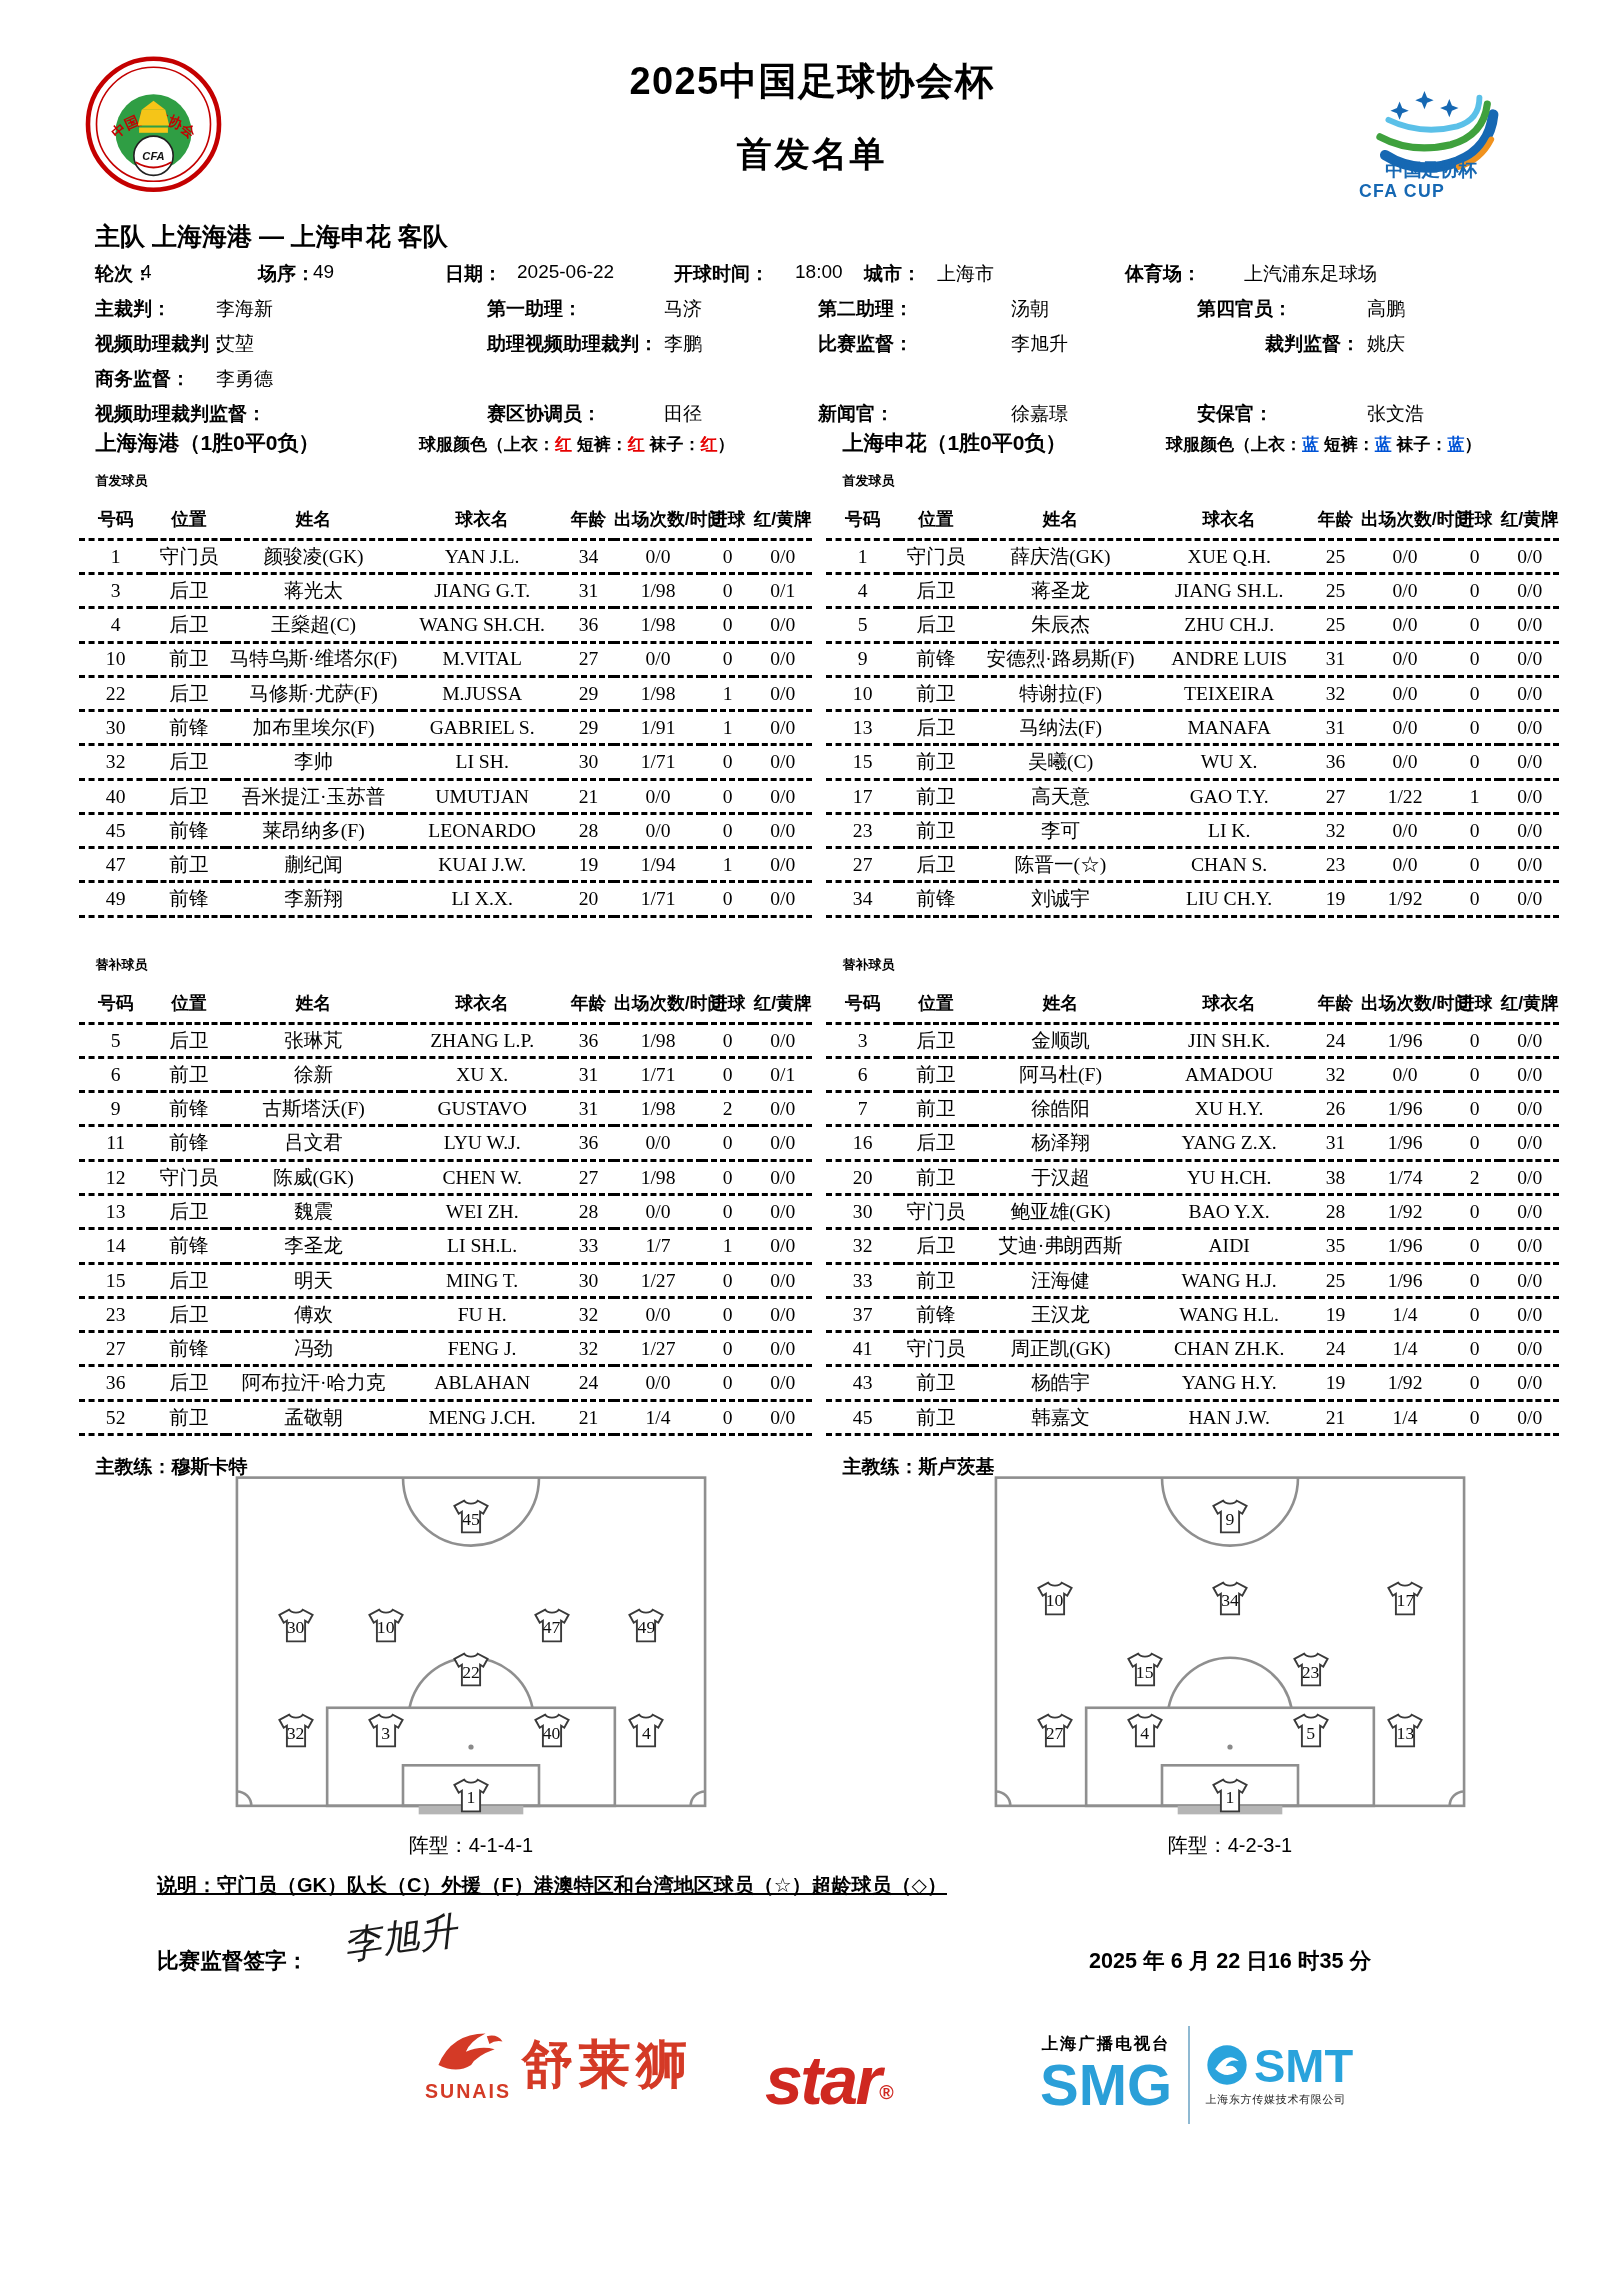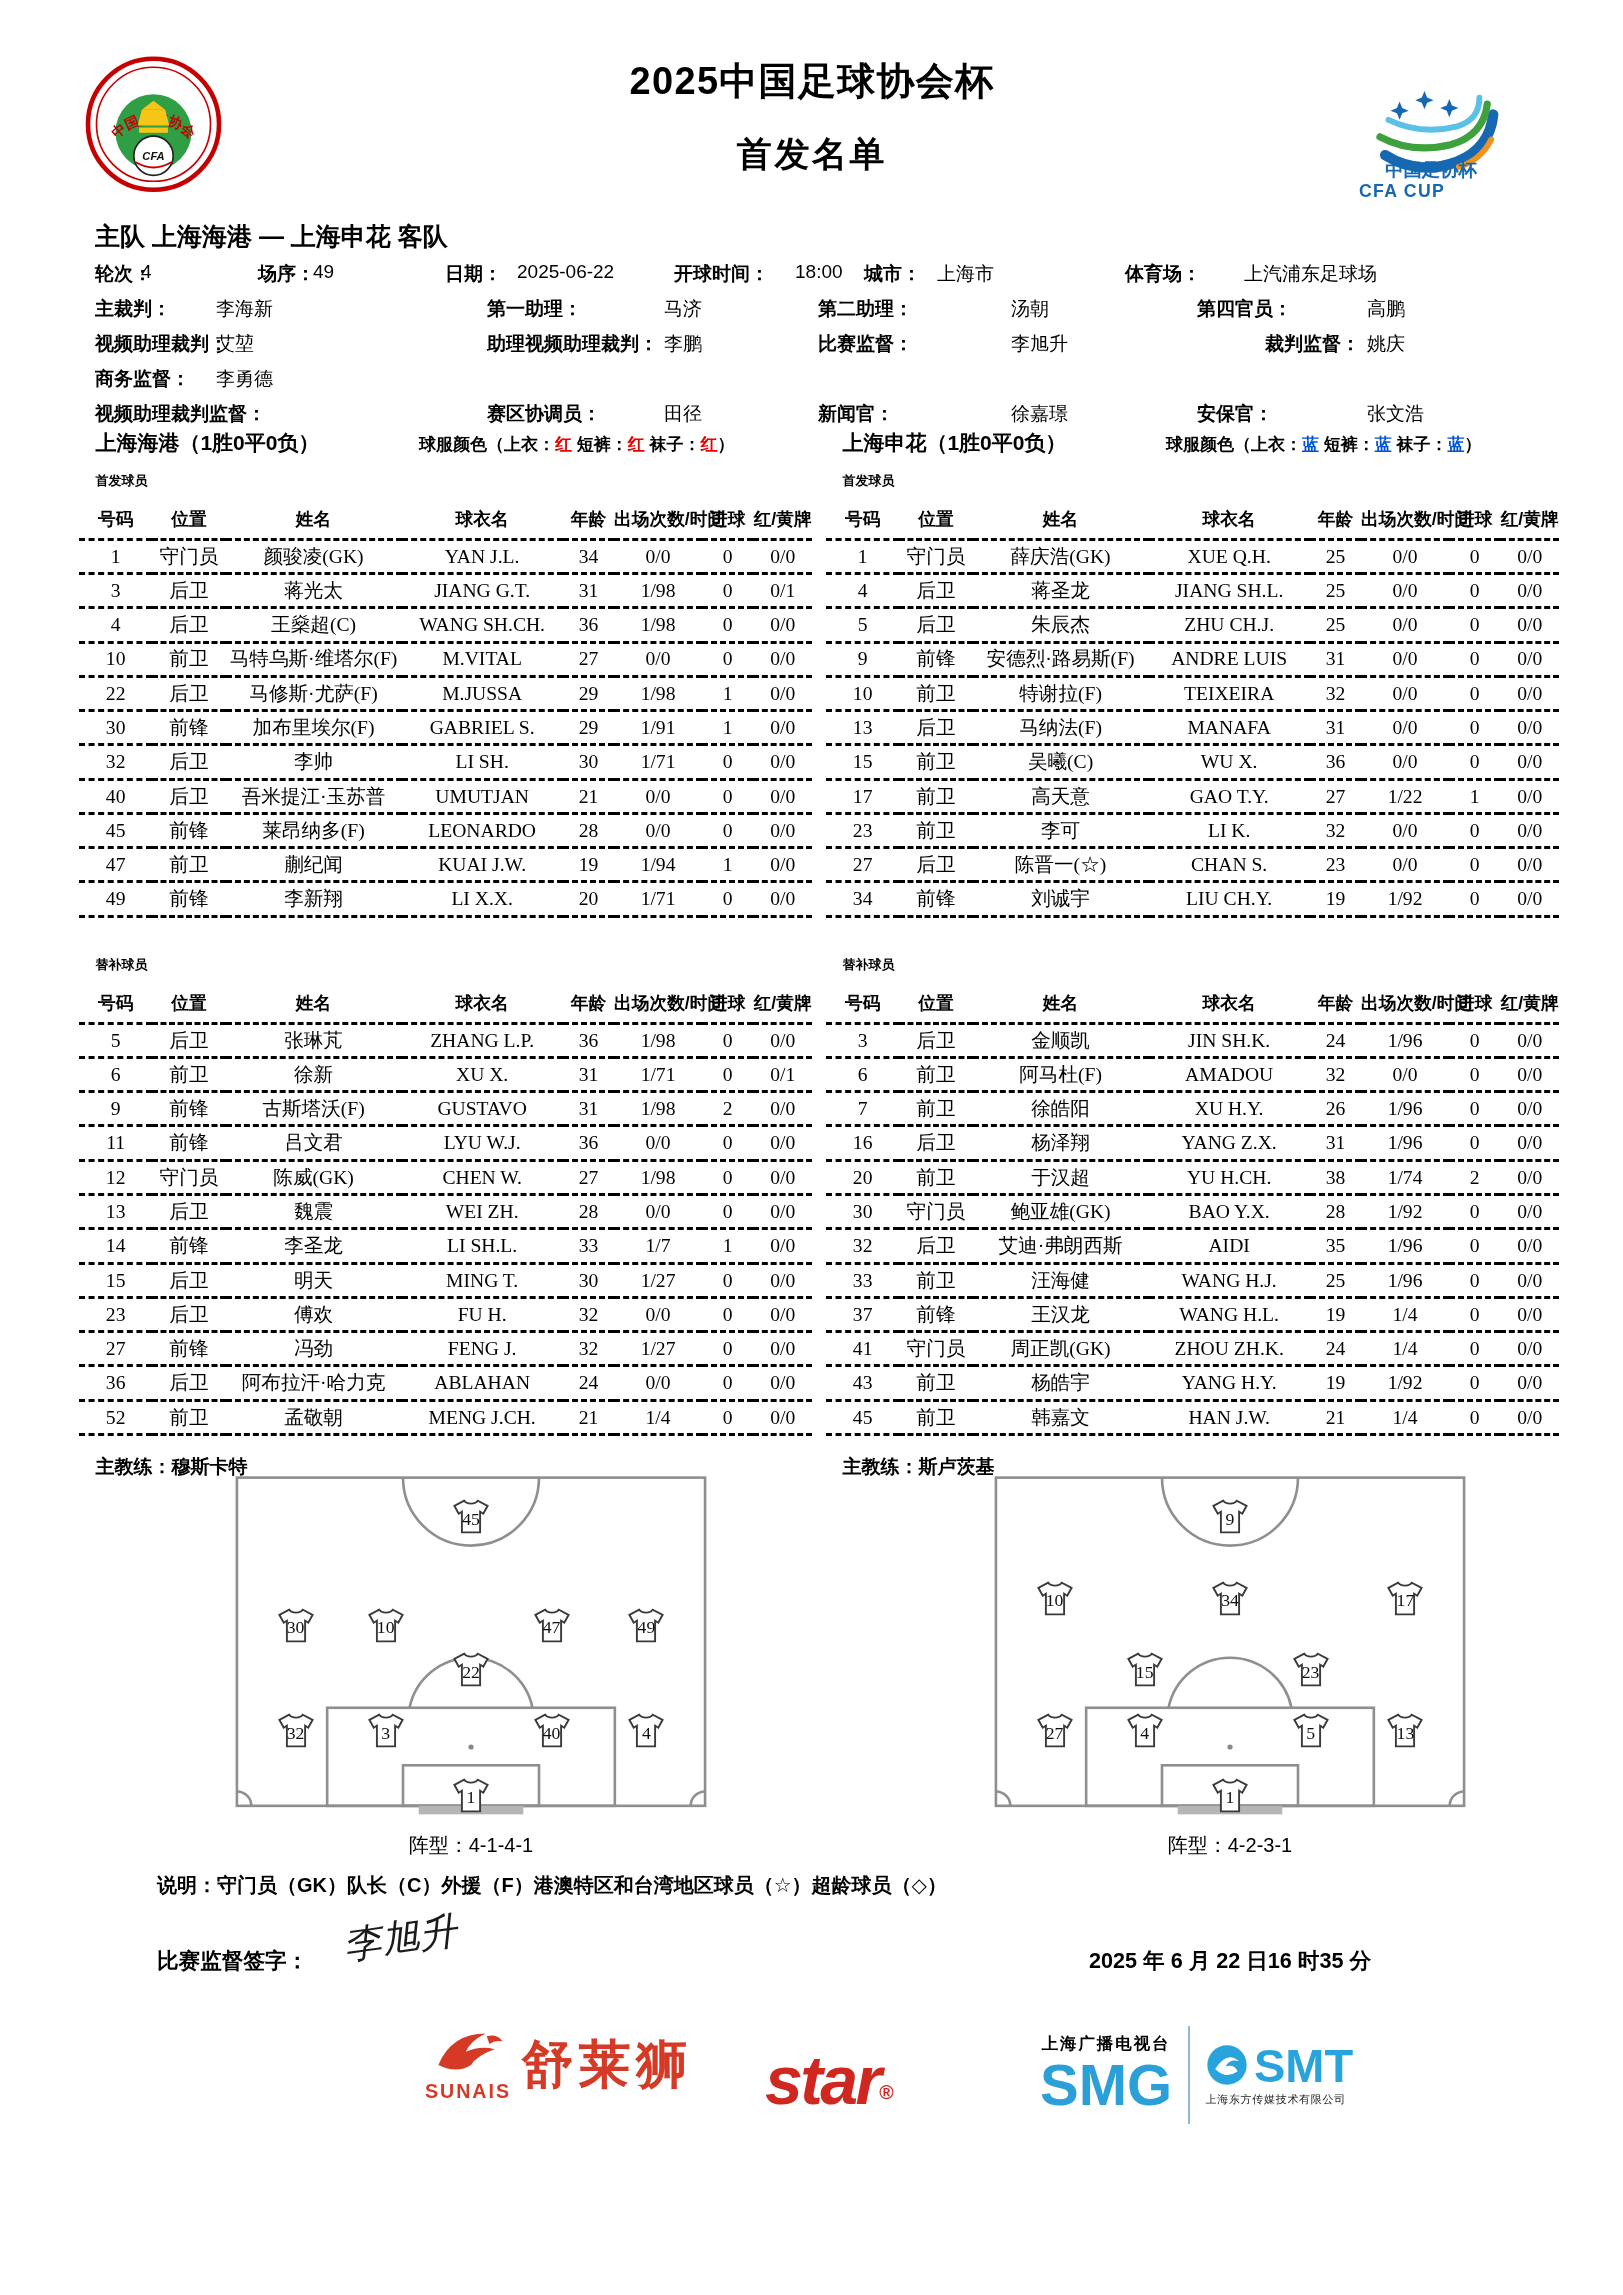--- a/index.html
+++ b/index.html
@@ -51,21 +51,21 @@
   .pitch svg.field{position:absolute;left:0;top:0;width:100%;height:100%;}
   .jersey{position:absolute;width:38px;height:37px;margin-left:-19px;margin-top:-17.7px;}
   .jersey svg{width:100%;height:100%;display:block;}
   .jersey-no{position:absolute;left:0;right:0;top:10.5px;text-align:center;font-size:17.7px;
              font-family:"Liberation Serif","DejaVu Serif",serif;color:#111;}
   .formation-label{position:absolute;top:1832px;width:474px;text-align:center;font-size:20px;}
   .formation-label.home{left:234px;}
   .formation-label.away{left:993px;}
 
   
-  .notes{position:absolute;left:157px;top:1872px;font-size:20px;font-weight:bold;}
+  .notes{position:absolute;left:157px;top:1872px;font-size:20px;font-weight:bold;text-decoration:underline;}
   .sig-label{position:absolute;left:157px;top:1946px;font-size:21.6px;font-weight:bold;}
   .sig-script{position:absolute;left:343px;top:1913px;font-size:38px;
               font-family:"DejaVu Serif","Liberation Serif",serif;font-style:italic;
               transform:rotate(-8deg);color:#1a1a1a;}
   .sig-date{position:absolute;left:1089px;top:1946px;font-size:21.6px;font-weight:bold;}
 
   .sponsors{position:absolute;left:0;top:2015px;width:1624px;height:150px;}
   .sp-sunais{position:absolute;left:425px;top:11.8px;display:flex;align-items:center;gap:10.5px;}
   .sunais-left{display:flex;flex-direction:column;align-items:center;}
   .sunais-en{font-size:19.6px;font-weight:bold;letter-spacing:2px;color:#d43a26;margin-top:2.6px;}
@@ -728,21 +728,21 @@
               <td>WANG H.L.</td>
               <td>19</td>
               <td>1/4</td>
               <td>0</td>
               <td>0/0</td>
             </tr>
             <tr>
               <td>41</td>
               <td>守门员</td>
               <td>周正凯(GK)</td>
-              <td>ZHOU ZH.K.</td>
+              <td>CHAN ZH.K.</td>
               <td>24</td>
               <td>1/4</td>
               <td>0</td>
               <td>0/0</td>
             </tr>
             <tr>
               <td>43</td>
               <td>前卫</td>
               <td>杨皓宇</td>
               <td>YANG H.Y.</td>

